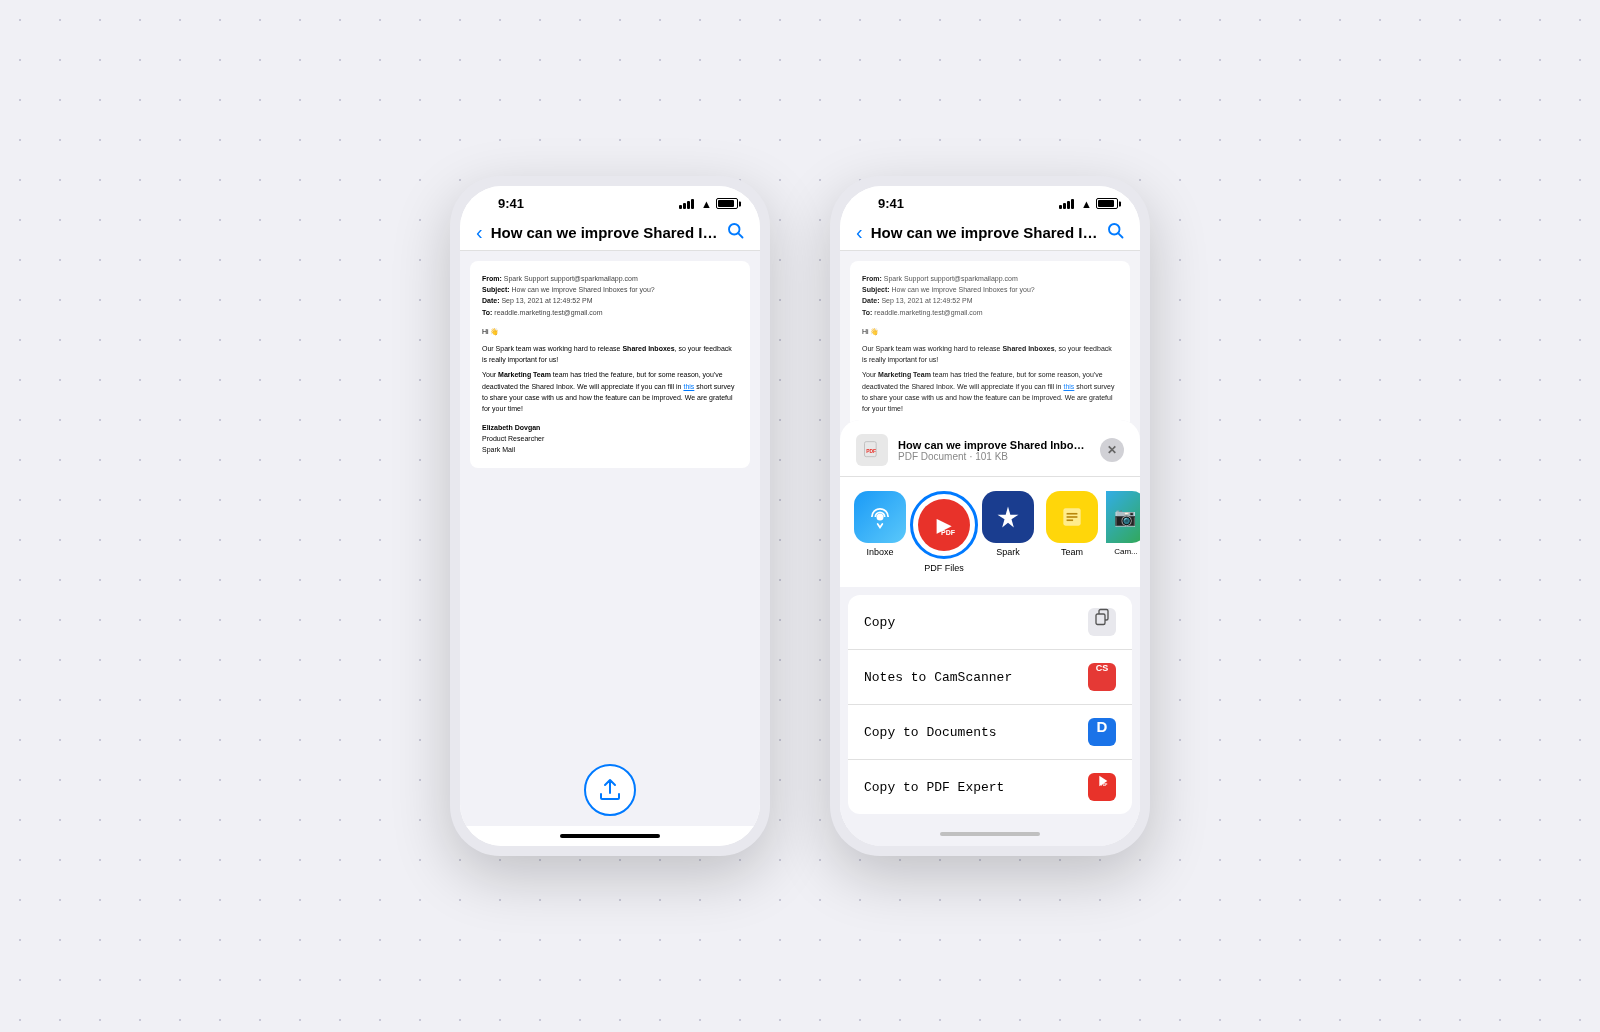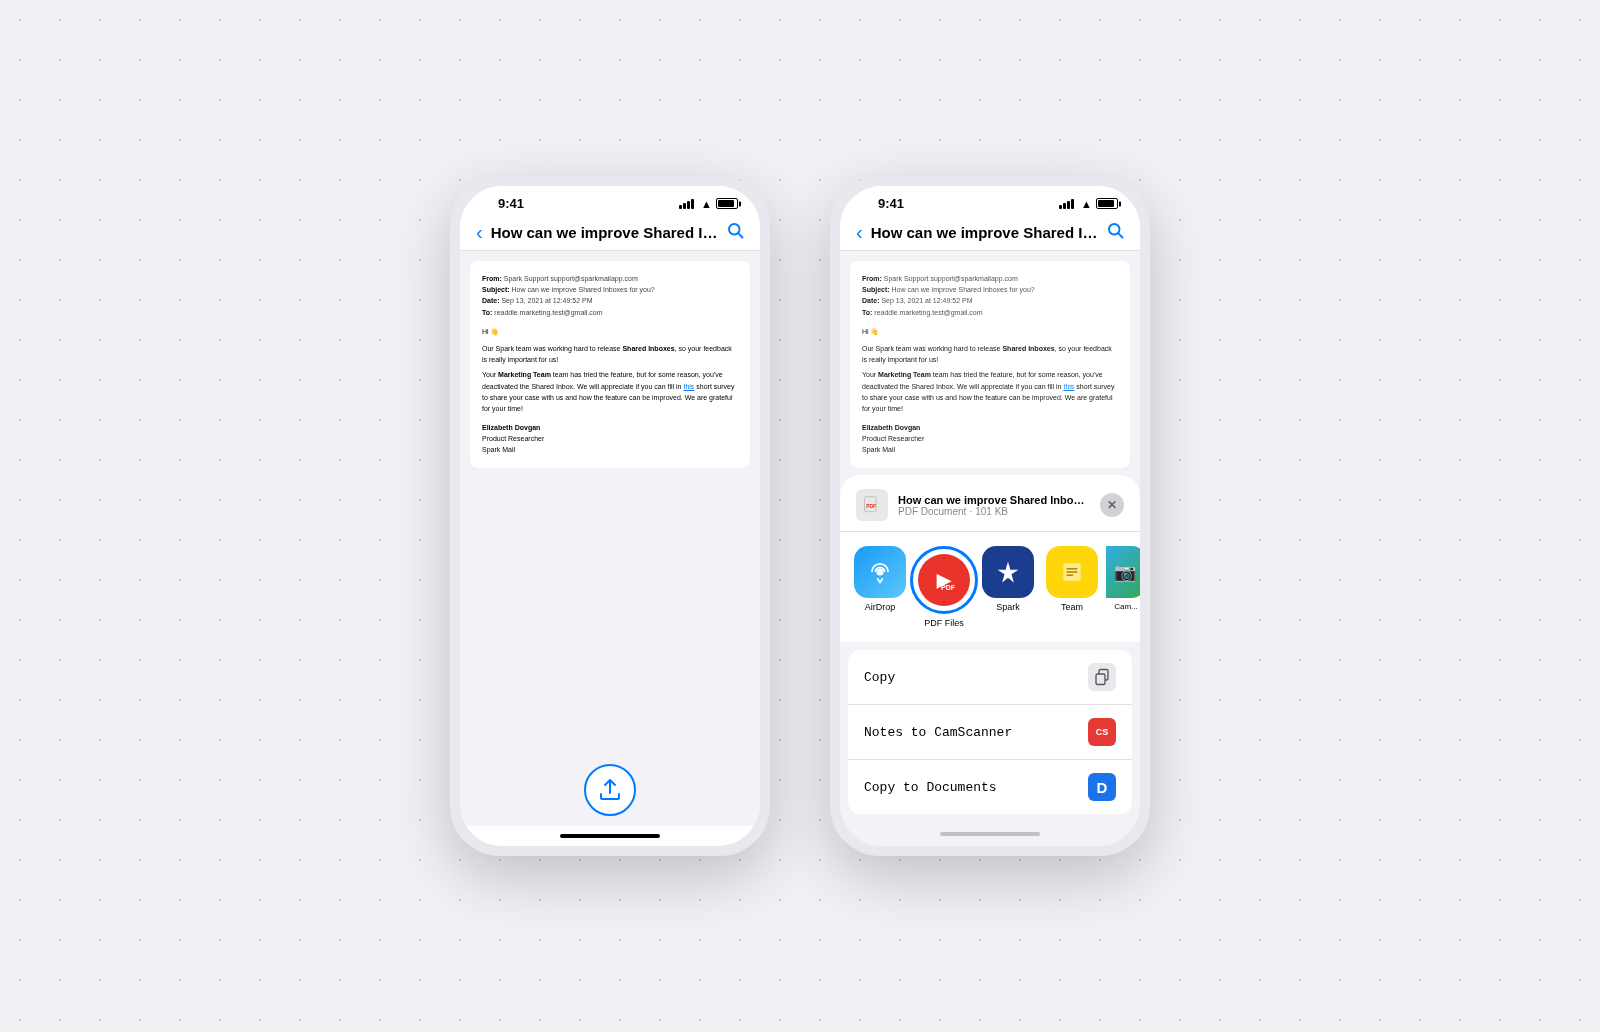--- a/index.html
+++ b/index.html
@@ -364,21 +364,20 @@
       font-size: 13px;
       color: #000;
       font-family: Liberation Mono, monospace;
     }
 
     .share-action-icon {
       width: 28px;
       height: 28px;
       border-radius: 6px;
       display: flex;
-      align-items: center;
       justify-content: center;
       font-size: 16px;
     }
 
     .icon-copy-bg { background: #e8e8ed; }
     .icon-files-bg { background: #e8e8ed; }
     .icon-camscanner-bg { background: #e53935; color: #fff; font-size: 11px; font-weight: 700; }
     .icon-docs-bg { background: #1a73e8; color: #fff; font-size: 14px; font-weight: 700; }
     .icon-pdfexpert-bg { background: #e8322a; color: #fff; font-size: 10px; }
   </style>
@@ -517,21 +516,21 @@
 
         <div class="app-icon-item">
           <div class="app-icon-circle airdrop-bg">
             <svg width="28" height="28" viewBox="0 0 24 24" fill="white">
               <circle cx="12" cy="12" r="3" fill="white"></circle>
               <path d="M8 12c0-2.21 1.79-4 4-4s4 1.79 4 4" stroke="white" stroke-width="1.5" fill="none"></path>
               <path d="M5 12c0-3.87 3.13-7 7-7s7 3.13 7 7" stroke="white" stroke-width="1.5" fill="none"></path>
               <path d="M10 18l2 3 2-3" stroke="white" stroke-width="1.5" fill="none" stroke-linecap="round"></path>
             </svg>
           </div>
-          <span class="app-icon-label">AirDrop</span>
+          <span class="app-icon-label">Inboxe</span>
         </div>
 
         <div class="app-icon-item">
           <div style="width:68px;height:68px;border-radius:50%;border:3px solid #007aff;display:flex;align-items:center;justify-content:center;padding:4px;">
             <div style="width:52px;height:52px;border-radius:50%;background:#e8322a;display:flex;align-items:center;justify-content:center;">
               <span style="color:white;font-size:18px;font-weight:900;">▶</span>
               <span style="color:white;font-size:7px;font-weight:700;position:absolute;margin-top:14px;margin-left:8px;">PDF</span>
             </div>
           </div>
           <span class="app-icon-label">PDF Files</span>
@@ -586,20 +585,29 @@
           </div>
         </div>
 
         <div class="share-action-item">
           <span class="share-action-label">Copy to Documents</span>
           <div class="share-action-icon icon-docs-bg">
             <span style="font-size:15px;font-weight:900;color:#fff;">D</span>
           </div>
         </div>
 
+        <div class="share-action-item">
+          <span class="share-action-label">Copy to PDF Expert</span>
+          <div class="share-action-icon icon-pdfexpert-bg">
+            <svg width="16" height="16" viewBox="0 0 24 24">
+              <polygon points="8,4 20,12 8,20" fill="white"></polygon>
+              <text x="10" y="20" font-size="5" fill="white" font-weight="700">PDF</text>
+            </svg>
+          </div>
+        </div>
       </div>
 
       <div style="height:24px;display:flex;align-items:center;justify-content:center;background:#f2f2f7;">
         <div style="width:100px;height:4px;background:#c0c0c0;border-radius:2px;"></div>
       </div>
     </div>
   </div>
 </div>
 
 </body></html>

